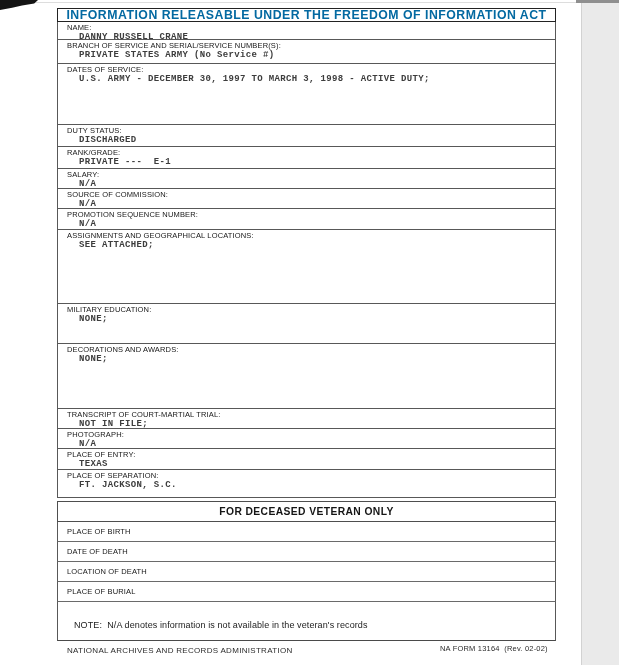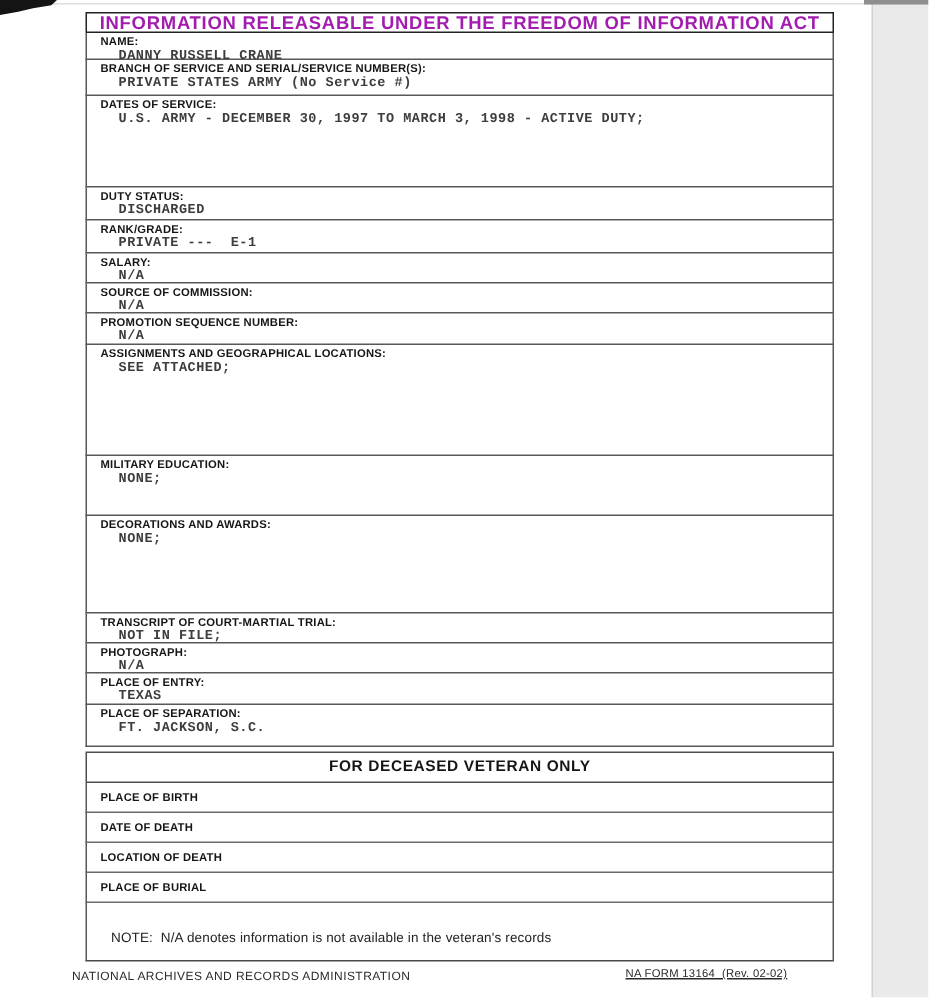--- a/index.html
+++ b/index.html
@@ -17,29 +17,29 @@
   .top-right-strip{position:absolute;left:576px;top:0;width:43px;height:3px;background:#8f8f8f;}
   .page-edge-line{position:absolute;left:581px;top:0;width:1px;height:665px;background:#d2d2d2;}
   .right-gray{position:absolute;left:582px;top:0;width:37px;height:665px;background:#eaeaea;}
 
   
   .form{position:absolute;left:57px;top:8px;width:499px;box-sizing:border-box;}
   .title-box{
     box-sizing:border-box;border:1px solid #222;height:14px;
     display:flex;align-items:center;justify-content:center;
     font-weight:bold;font-size:12.3px;line-height:13px;letter-spacing:.5px;
-    white-space:nowrap;color:#a21caf;
+    white-space:nowrap;color:#0369a1;
   }
   .row{
     box-sizing:border-box;position:relative;
     border-left:1px solid #585858;border-right:1px solid #585858;border-bottom:1px solid #585858;
     padding:1px 0 0 0;
   }
   .lbl{
-    font-size:7.5px;font-weight:bold;color:#161616;letter-spacing:.15px;
+    font-size:7.5px;font-weight:normal;color:#161616;letter-spacing:.15px;
     padding-left:9px;line-height:9px;white-space:pre;
   }
   .val{
     font-family:"Liberation Mono","DejaVu Sans Mono",monospace;
     font-size:9px;color:#3d3d3d;letter-spacing:.35px;
     padding-left:21px;line-height:10.5px;white-space:pre;font-weight:bold;
   }
   .h18{height:18px}.h24{height:24px}.h61{height:61px}.h22{height:22px}
   .h20{height:20px}.h21{height:21px}.h74{height:74px}.h40{height:40px}
   .h65{height:65px}.h28{height:28px}
@@ -58,24 +58,24 @@
     box-sizing:border-box;height:8px;
     border-left:1px solid #585858;border-right:1px solid #585858;
   }
   .note-row{
     box-sizing:border-box;height:31px;
     border-left:1px solid #585858;border-right:1px solid #585858;border-bottom:1px solid #4a4a4a;
     display:flex;align-items:center;
   }
   .note-text{font-size:9px;color:#222;padding-left:16px;white-space:pre;letter-spacing:.1px;}
   .footer-agency{
-    position:absolute;left:48px;top:646px;font-size:8px;color:#2b2b2b;letter-spacing:.3px;
+    position:absolute;left:67px;top:646px;font-size:8px;color:#2b2b2b;letter-spacing:.3px;
   }
   .footer-form{
-    position:absolute;left:417px;top:644px;font-size:7.5px;color:#2b2b2b;letter-spacing:.2px;white-space:pre;text-decoration:underline;
+    position:absolute;left:440px;top:644px;font-size:7.5px;color:#2b2b2b;letter-spacing:.2px;white-space:pre;
   }
 </style>
 </head>
 <body>
 
 <div class="right-gray"></div>
 <div class="page-edge-line"></div>
 <div class="top-hairline"></div>
 <div class="top-right-strip"></div>
 <div class="corner-blob"></div>

